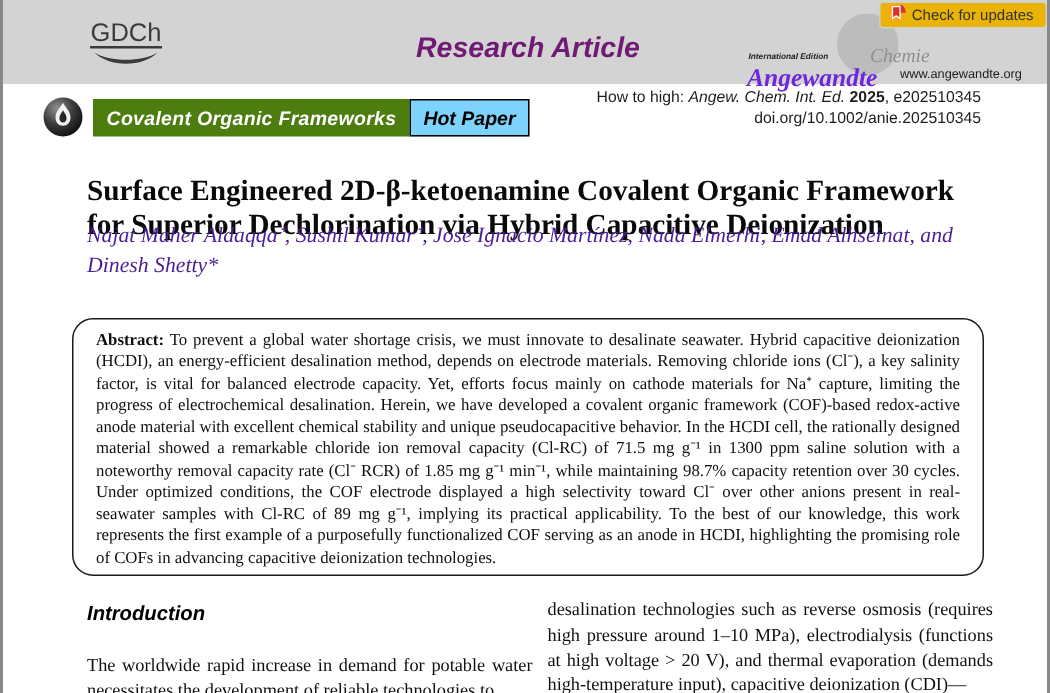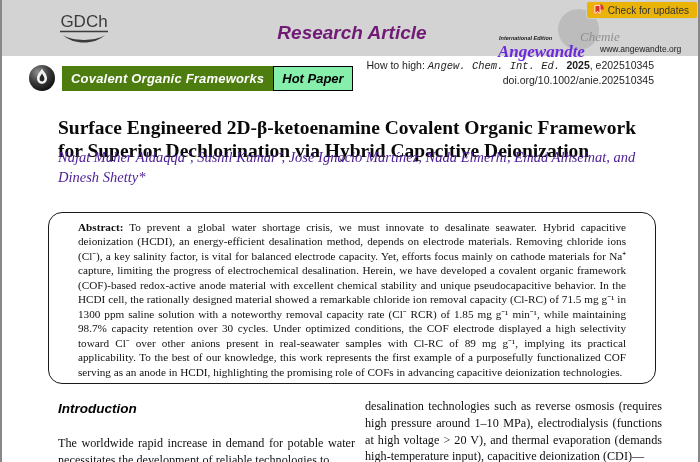--- a/index.html
+++ b/index.html
@@ -31,46 +31,46 @@
   }
 
   
   .flame { position:absolute; left:26px; top:64px; }
   .badges { position:absolute; left:60px; top:66px; display:flex; align-items:stretch; height:25px; }
   .topic-badge {
     background:#4d7c0f; color:#fff; font:italic 700 13px "Liberation Sans",sans-serif;
     padding:0 9px; display:flex; align-items:center; letter-spacing:.2px;
   }
   .hot-badge {
-    background:#86efac; color:#000; border:1.5px solid #000;
+    background:#7dd3fc; color:#000; border:1.5px solid #000;
     font:italic 700 13px "Liberation Sans",sans-serif;
     padding:0 8px; display:flex; align-items:center;
   }
   .howtocite {
     position:absolute; right:44px; top:59px; text-align:right;
     font:400 10.5px "Liberation Sans",sans-serif; color:#1d1d1d; line-height:13.5px;
   }
-  .howtocite .it { font-style:italic;font-family:Liberation Mono, monospace; }
+  .howtocite .it { font-style:italic; }
   .howtocite .bd { font-weight:700; }
   .doi-link { cursor:pointer; }
 
   
   .title {
     position:absolute; left:56px; top:104px; width:604px;
     font:700 19.5px "Liberation Serif",serif; line-height:22.5px; color:#0a0a0a;
   }
   .authors {
     position:absolute; left:56px; top:148px; width:604px;
     font:italic 400 14.5px "Liberation Serif",serif; line-height:19.5px; color:#4c1d95;
   }
 
   
   .abstract {
     position:absolute; left:46px; top:212px; width:608px; height:172px;
-    border:1.5px solid #1a1a1a; border-radius:14px; padding:7px 29px;
+    border:1.5px solid #1a1a1a; border-radius:14px; padding:7px 15px;
     font:400 11.2px "Liberation Serif",serif; line-height:14.45px;
     text-align:justify; color:#101010;
   }
   .abstract b { font-weight:700; }
 
   
   .columns { position:absolute; left:56px; top:398px; width:604px; display:flex; gap:10px; }
   .col { width:297px; }
   .intro-heading { font:italic 700 13.5px "Liberation Sans",sans-serif; color:#000; margin:3px 0 19px 0; }
   .col p { margin:0; font:400 12.2px "Liberation Serif",serif; line-height:16.8px; text-align:justify; color:#101010; }

